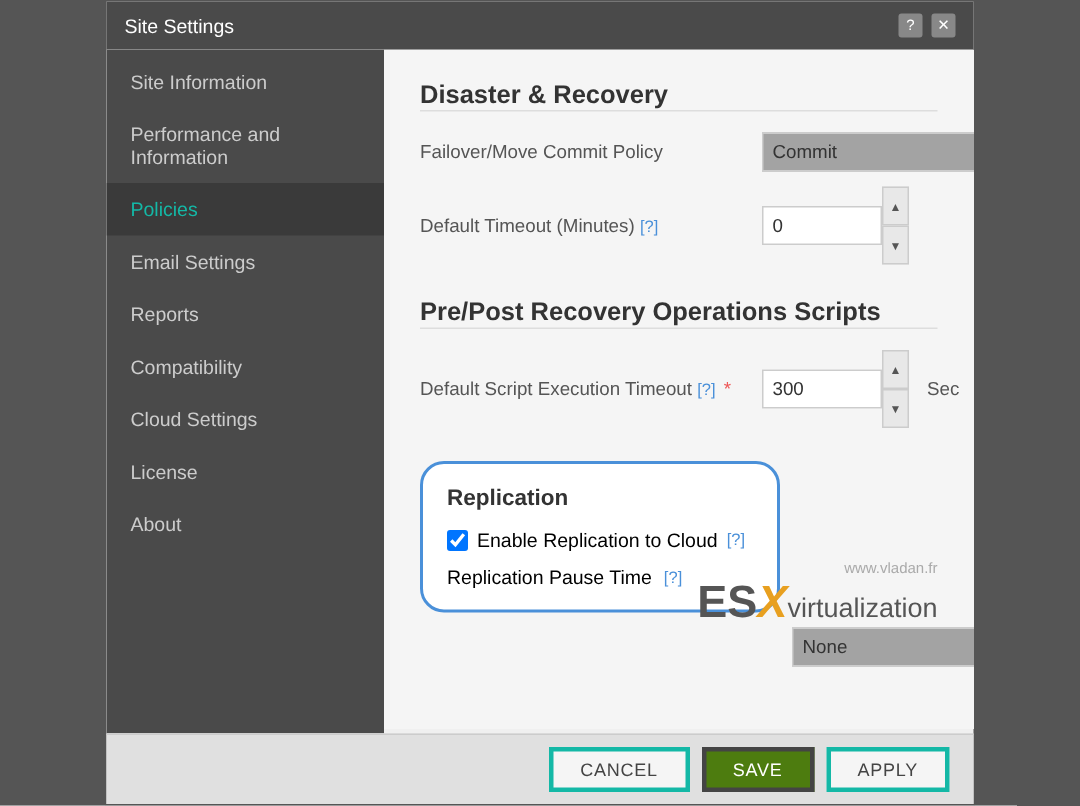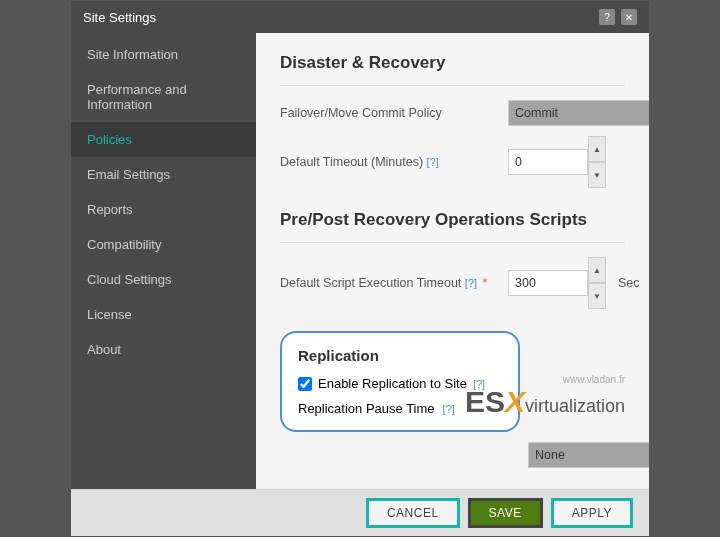--- a/index.html
+++ b/index.html
@@ -79,21 +79,21 @@
       background: #f5f5f5;
       padding: 20px 24px;
       overflow-y: auto;
     }
     .section-title {
       font-size: 17px;
       font-weight: 600;
       color: #333;
       margin-bottom: 14px;
       border-bottom: 1px solid #ddd;
-      padding-bottom: 12px;
+      padding-bottom: 0;
     }
     .form-row {
       display: flex;
       align-items: center;
       margin-bottom: 10px;
       gap: 8px;
     }
     .form-label {
       color: #555;
       font-size: 12.5px;
@@ -309,21 +309,21 @@
             <span class="sec-label">Sec</span>
           </div>
         </div>
 
         <div class="section">
           <div class="replication-box">
             <div class="replication-title">Replication</div>
 
             <div class="checkbox-row">
               <input type="checkbox" checked="" style="">
-              <span>Enable Replication to Site</span>
+              <span>Enable Replication to Cloud</span>
               <span class="help-link">[?]</span>
             </div>
 
             <div class="replication-pause-row">
               <span>Replication Pause Time</span>
               <span class="help-link">[?]</span>
             </div>
           </div>
 
           <div style="margin-top: 10px; display: flex; align-items: center; gap: 8px;">

